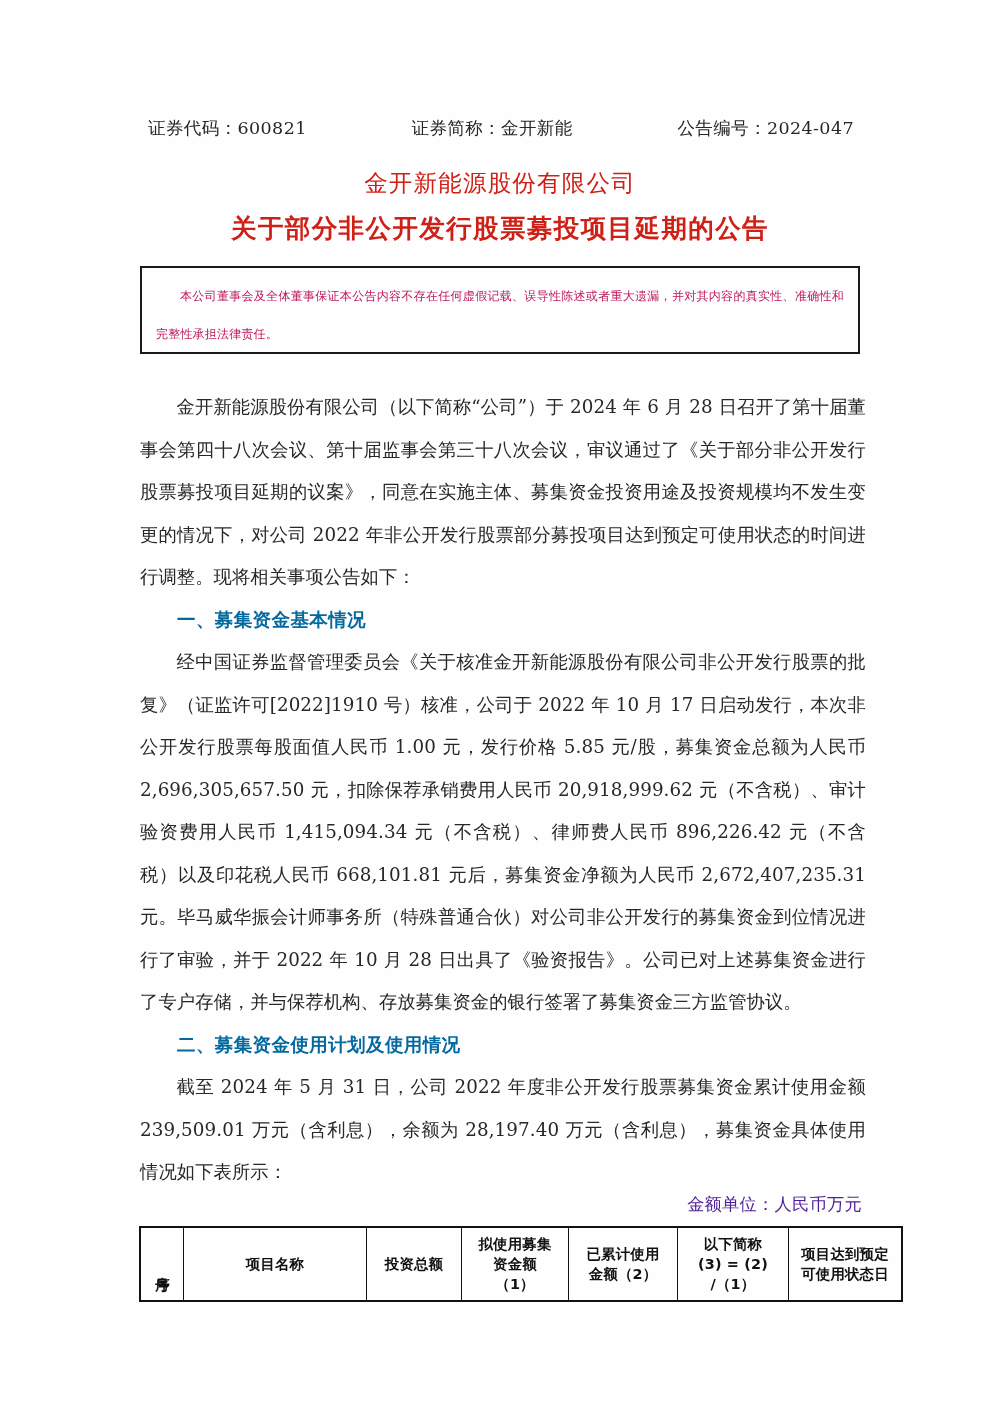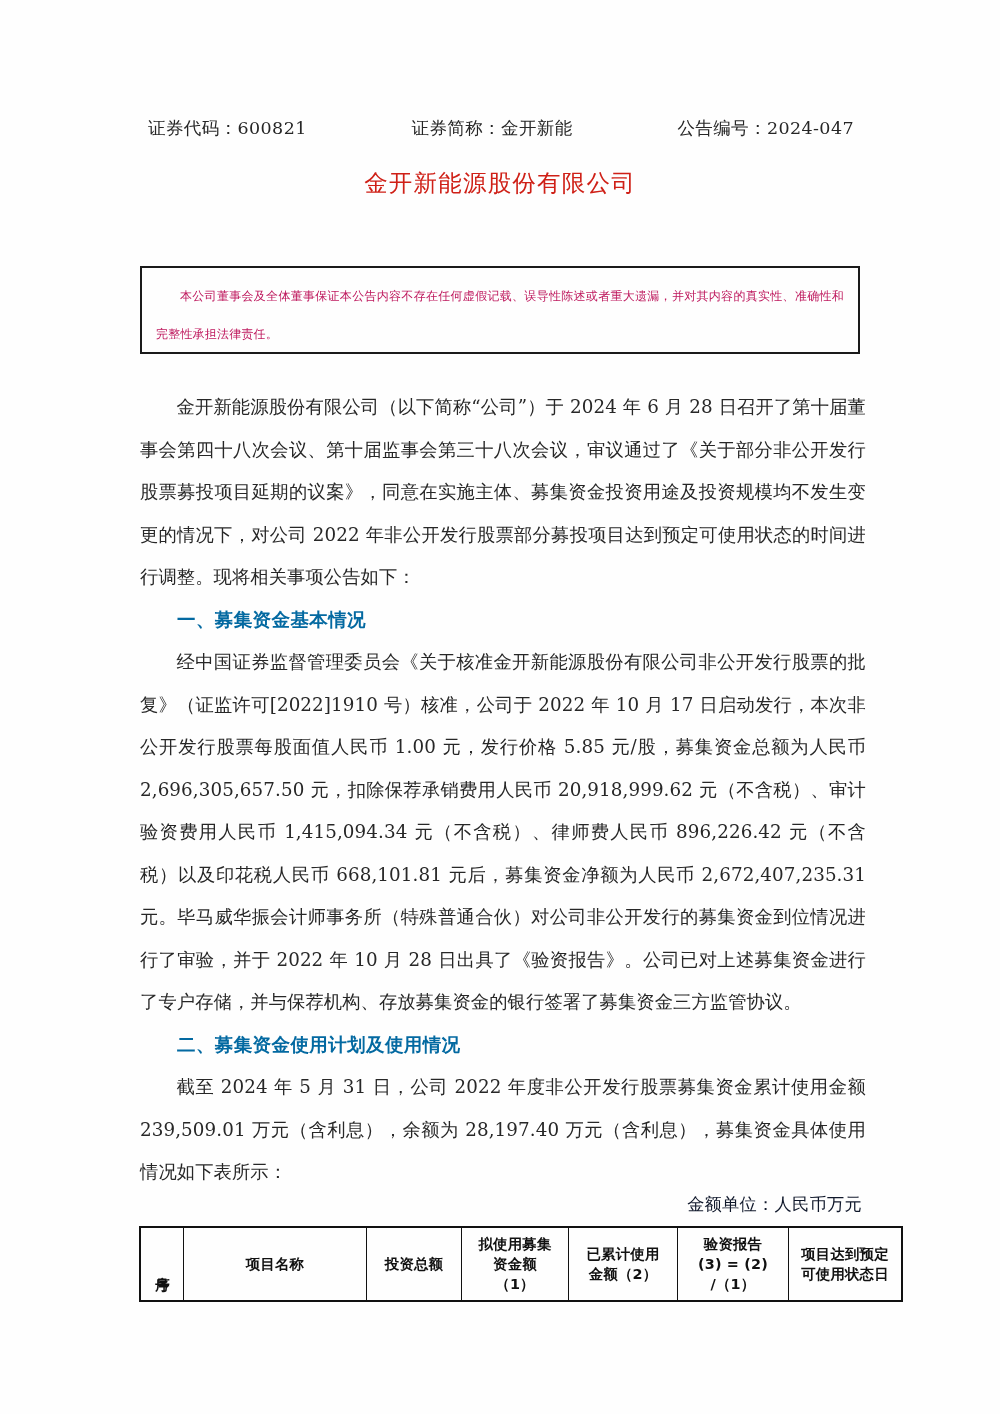--- a/index.html
+++ b/index.html
@@ -115,21 +115,21 @@
   }
 
   
   .unit-note {
     position: absolute;
     top: 1192px;
     left: 140px;
     width: 722px;
     text-align: right;
     font-size: 17.2px;
-    color: #0f172a;
+    color: #4c1d95;
     letter-spacing: 0.3px;
   }
 
   
   .fund-table-wrap {
     position: absolute;
     top: 1226px;
     left: 139px;
     width: 726px;
   }
@@ -176,20 +176,21 @@
 <div class="page">
 
   <div class="doc-header">
     <span class="hdr-item">证券代码：600821</span>
     <span class="hdr-item">证券简称：金开新能</span>
     <span class="hdr-item">公告编号：2024-047</span>
   </div>
 
   <div class="title-block">
     <div class="title-main">金开新能源股份有限公司</div>
+    <div class="title-sub">关于部分非公开发行股票募投项目延期的公告</div>
   </div>
 
   <div class="disclaimer-box">
     <div class="disclaimer-text">本公司董事会及全体董事保证本公告内容不存在任何虚假记载、误导性陈述或者重大遗漏，并对其内容的真实性、准确性和完整性承担法律责任。</div>
   </div>
 
   <div class="body-area">
     <p class="para">金开新能源股份有限公司（以下简称“公司”）于 2024 年 6 月 28 日召开了第十届董事会第四十八次会议、第十届监事会第三十八次会议，审议通过了《关于部分非公开发行股票募投项目延期的议案》，同意在实施主体、募集资金投资用途及投资规模均不发生变更的情况下，对公司 2022 年非公开发行股票部分募投项目达到预定可使用状态的时间进行调整。现将相关事项公告如下：</p>
     <h3 class="section-heading">一、募集资金基本情况</h3>
     <p class="para">经中国证券监督管理委员会《关于核准金开新能源股份有限公司非公开发行股票的批复》（证监许可[2022]1910 号）核准，公司于 2022 年 10 月 17 日启动发行，本次非公开发行股票每股面值人民币 1.00 元，发行价格 5.85 元/股，募集资金总额为人民币 2,696,305,657.50 元，扣除保荐承销费用人民币 20,918,999.62 元（不含税）、审计验资费用人民币 1,415,094.34 元（不含税）、律师费人民币 896,226.42 元（不含税）以及印花税人民币 668,101.81 元后，募集资金净额为人民币 2,672,407,235.31 元。毕马威华振会计师事务所（特殊普通合伙）对公司非公开发行的募集资金到位情况进行了审验，并于 2022 年 10 月 28 日出具了《验资报告》。公司已对上述募集资金进行了专户存储，并与保荐机构、存放募集资金的银行签署了募集资金三方监管协议。</p>
@@ -211,21 +212,21 @@
           <th class="col-planned">
             <span class="th-line">拟使用募集</span>
             <span class="th-line">资金额</span>
             <span class="th-line">（1）</span>
           </th>
           <th class="col-used">
             <span class="th-line">已累计使用</span>
             <span class="th-line">金额（2）</span>
           </th>
           <th class="col-progress">
-            <span class="th-line">验资报告</span>
+            <span class="th-line">以下简称</span>
             <span class="th-line">(3) = (2)</span>
             <span class="th-line">/（1）</span>
           </th>
           <th class="col-date">
             <span class="th-line">项目达到预定</span>
             <span class="th-line">可使用状态日</span>
           </th>
         </tr>
       </thead>
       <tbody></tbody>

